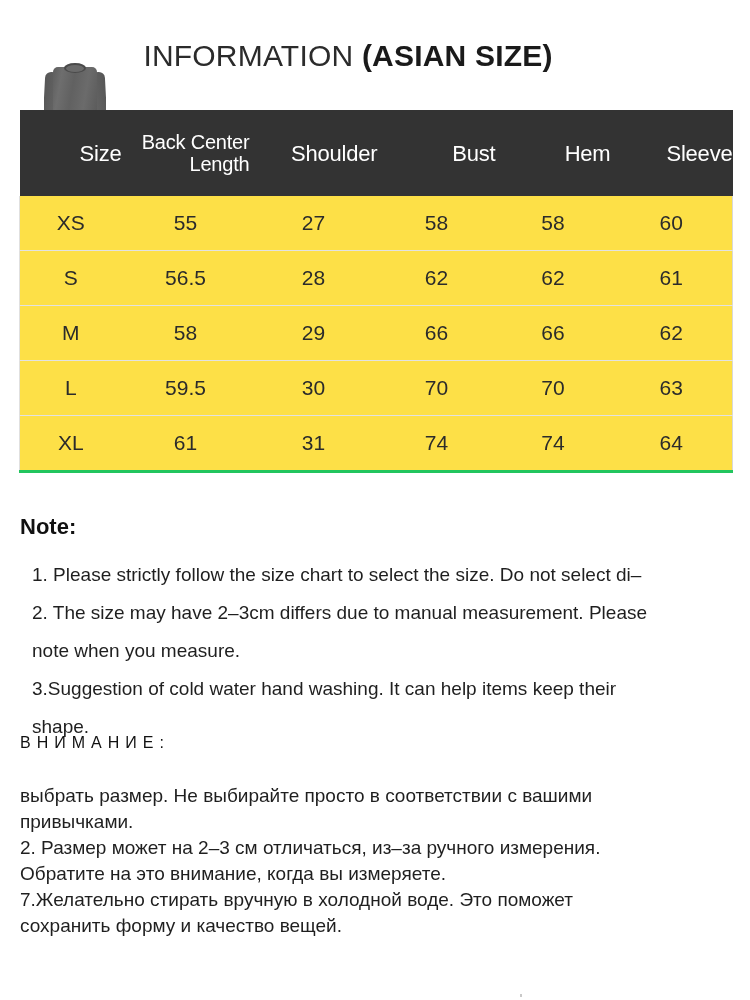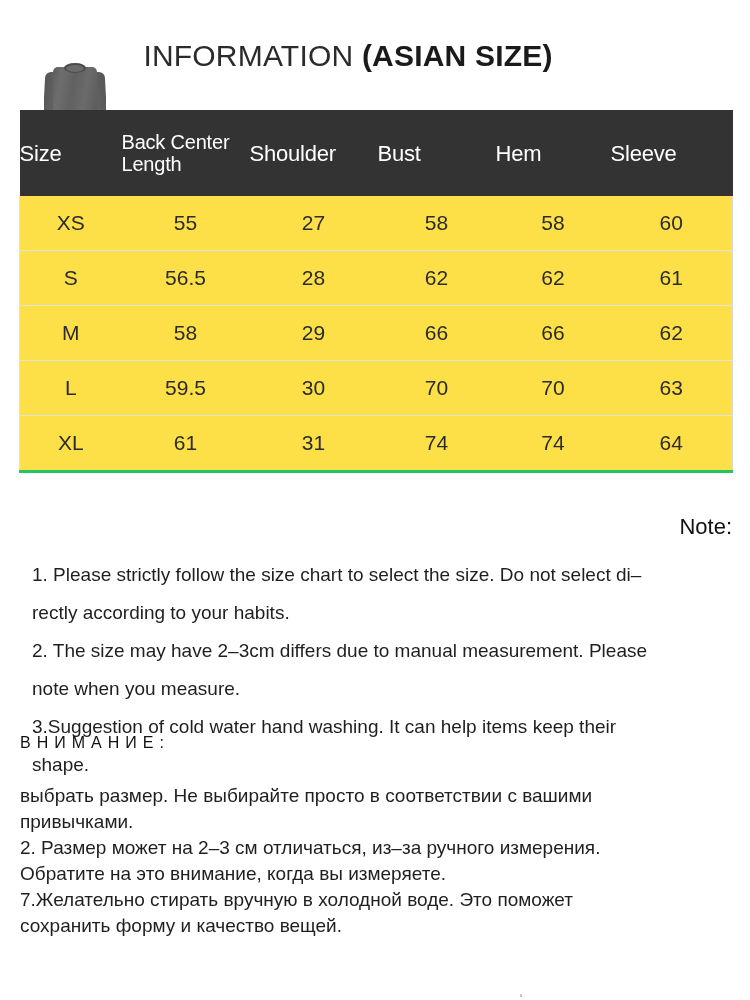--- a/index.html
+++ b/index.html
@@ -117,21 +117,21 @@
     table-layout: fixed;
   }
   table.size-table thead th {
     background: #333333;
     color: #ffffff;
     font-weight: normal;
     font-size: 22px;
     line-height: 25px;
     height: 86px;
     vertical-align: middle;
-    text-align: left;
+    text-align: right;
     padding: 0;
     letter-spacing: -0.2px;
   }
   table.size-table thead th .hdr-two-line {
     display: block;
     font-size: 20px;
     line-height: 22px;
   }
   table.size-table tbody td {
     height: 54px;
@@ -165,25 +165,24 @@
 
   
   .notes {
     position: absolute;
     left: 20px;
     top: 514px;
     width: 712px;
   }
   .note-heading {
     font-size: 22px;
-    font-weight: normal;
+    font-weight: bold;
     line-height: 26px;
     color: #111111;
     margin: 0 0 22px 0;
-    text-align: right;
   }
   .note-line {
     font-size: 19px;
     font-weight: 300;
     line-height: 26px;
     color: #1f1f1f;
     margin: 12px;
   }
 
   .ru-heading {
@@ -300,21 +299,20 @@
         <td>74</td>
         <td>64</td>
       </tr>
     </tbody>
   </table>
 </div>
 
 <div class="notes">
   <p class="note-heading">Note:</p>
   <p class="note-line">1. Please strictly follow the size chart  to select the size. Do not select di–</p>
-  <p class="note-line">rectly according to your habits.</p>
   <p class="note-line">2. The size may have 2–3cm differs due to manual measurement. Please</p>
   <p class="note-line">note when you measure.</p>
   <p class="note-line">3.Suggestion of cold water hand washing. It can help items keep their</p>
   <p class="note-line">shape.</p>
 </div>
 
 <div class="ru-heading">ВНИМАНИЕ:</div>
 
 <div class="ru-notes">
   <p class="ru-line">выбрать размер. Не выбирайте просто в соответствии с вашими</p>

